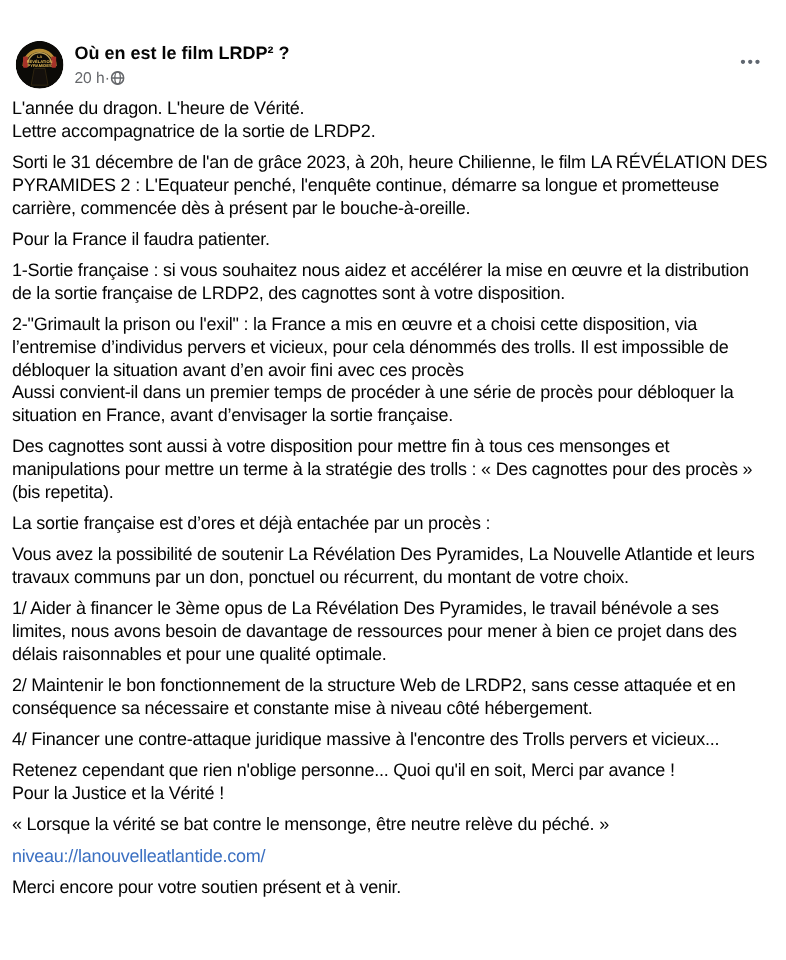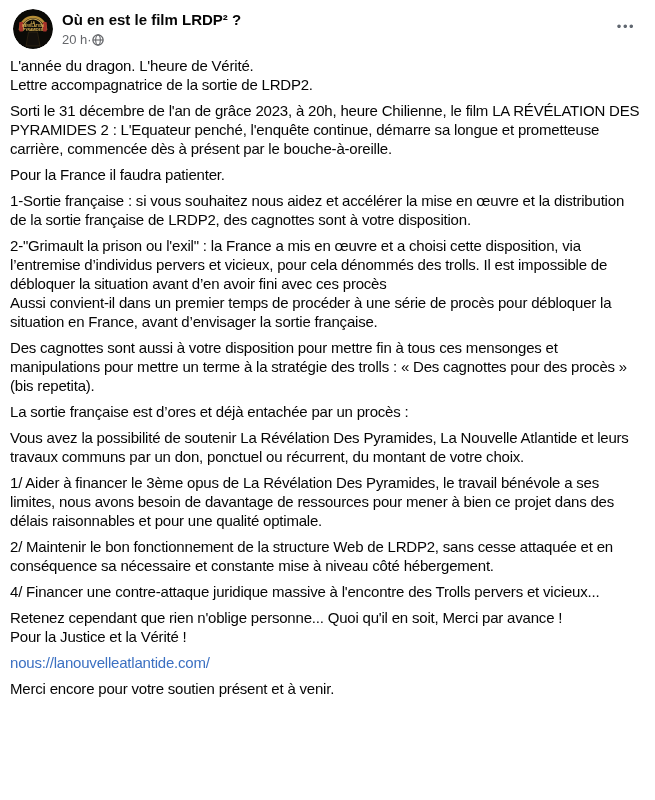--- a/index.html
+++ b/index.html
@@ -10,20 +10,21 @@
     background: #ffffff;
     overflow: hidden;
     font-family: "Liberation Sans", sans-serif;
     color: #050505;
   }
   .post {
     width: 655px;
     height: 568px;
     background: #ffffff;
     position: relative;
+    margin-top: 25px;
   }
   
   .post-header {
     display: flex;
     align-items: flex-start;
     padding: 9px 16px 0 13px;
     position: relative;
   }
   .avatar {
     width: 40px;
@@ -134,17 +135,18 @@
     <p>2-"Grimault la prison ou l'exil" : la France a mis en œuvre et a choisi cette disposition, via l’entremise d’individus pervers et vicieux, pour cela dénommés des trolls. Il est impossible de débloquer la situation avant d’en avoir fini avec ces procès
 Aussi convient-il dans un premier temps de procéder à une série de procès pour débloquer la situation en France, avant d’envisager la sortie française.</p>
     <p>Des cagnottes sont aussi à votre disposition pour mettre fin à tous ces mensonges et manipulations pour mettre un terme à la stratégie des trolls : « Des cagnottes pour des procès » (bis repetita).</p>
     <p>La sortie française est d’ores et déjà entachée par un procès :</p>
     <p>Vous avez la possibilité de soutenir La Révélation Des Pyramides, La Nouvelle Atlantide et leurs travaux communs par un don, ponctuel ou récurrent, du montant de votre choix.</p>
     <p>1/ Aider à financer le 3ème opus de La Révélation Des Pyramides, le travail bénévole a ses limites, nous avons besoin de davantage de ressources pour mener à bien ce projet dans des délais raisonnables et pour une qualité optimale.</p>
     <p>2/ Maintenir le bon fonctionnement de la structure Web de LRDP2, sans cesse attaquée et en conséquence sa nécessaire et constante mise à niveau côté hébergement.</p>
     <p>4/ Financer une contre-attaque juridique massive à l'encontre des Trolls pervers et vicieux...</p>
     <p>Retenez cependant que rien n'oblige personne... Quoi qu'il en soit, Merci par avance !
 Pour la Justice et la Vérité !</p>
-    <p><a class="post-link">nous://lanouvelleatlantide.com/</a></p>
+    <p>« Lorsque la vérité se bat contre le mensonge, être neutre relève du péché. »</p>
+    <p><a class="post-link">niveau://lanouvelleatlantide.com/</a></p>
     <p>Merci encore pour votre soutien présent et à venir.</p>
   </div>
 
 </div>
 
 </body></html>

